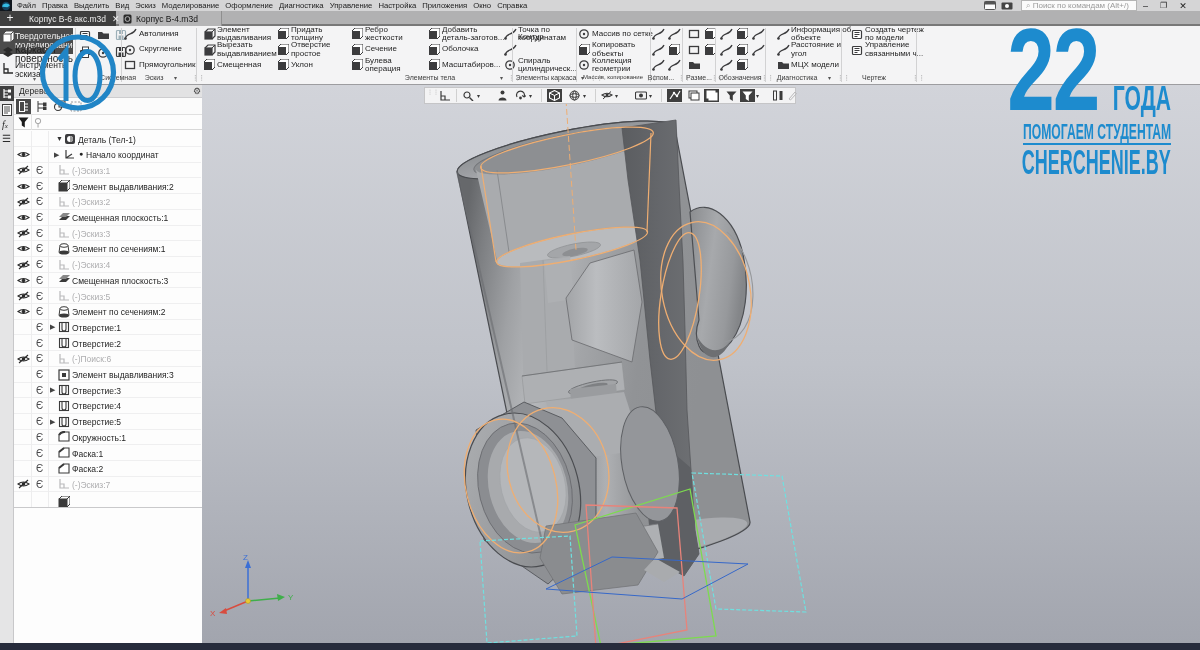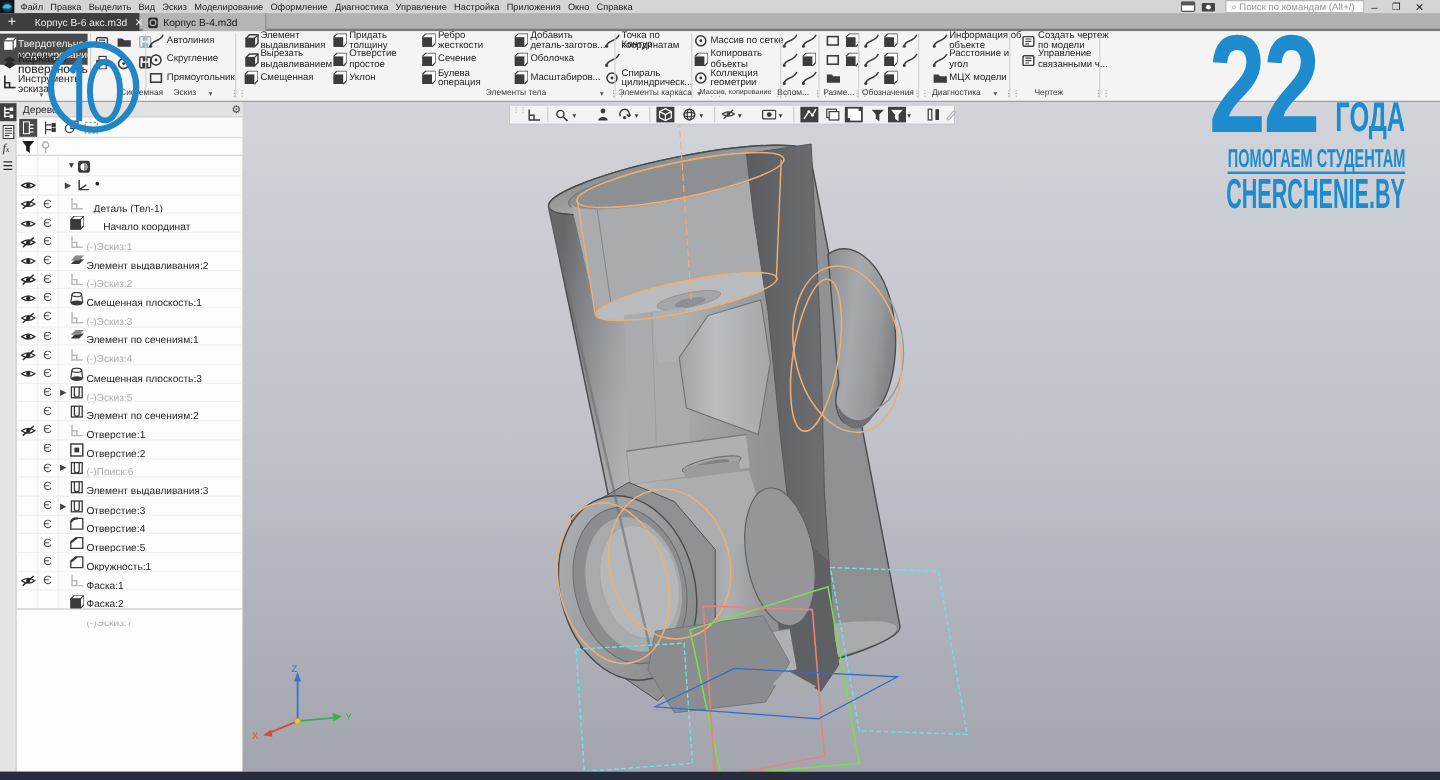--- a/index.html
+++ b/index.html
@@ -1,21 +1,21 @@
 <!DOCTYPE html>
 <html><head><meta charset="utf-8"><style>
 * { margin:0; padding:0; box-sizing:border-box; }
 html,body { width:1200px; height:650px; overflow:hidden; font-family:"Liberation Sans", sans-serif; }
 body { position:relative; background:#d5d5d6; }
 .abs { position:absolute; }
 #menus { left:17px; top:0px; height:11px; font-size:7.7px; color:#1c1c1c; display:flex; gap:6px; align-items:center; }
 .tab { top:11px; height:15px; font-size:8.5px; display:flex; align-items:center; gap:4px; padding:0 4px; white-space:nowrap; }
 .glabel { position:absolute; top:73.5px; height:10px; font-size:7px; color:#3a3a3a; white-space:nowrap; }
 .rb { position:absolute; font-size:8px; color:#1e1e1e; line-height:8.5px; white-space:nowrap; }
-.trow { position:absolute; left:14px; width:172px; height:15px; font-size:8.5px; color:#1f1f1f;margin-top:34px; }
+.trow { position:absolute; left:14px; width:172px; height:15px; font-size:8.5px; color:#1f1f1f; }
 .trow .lbl { position:absolute; left:71px; top:3px; white-space:nowrap; }
 .gray .lbl { color:#adadaf; }
 .wm { position:absolute; color:#1d8bce; font-weight:bold; white-space:nowrap; transform-origin:100% 0; }
 </style></head><body>
 <div class="abs" style="left:0;top:0;width:1200px;height:11px;background:#d5d5d6"></div>
 <div class="abs" style="left:0;top:0;width:12px;height:11px;background:#10161d"></div>
 <svg class="abs" style="left:1px;top:0.5px" width="10" height="10">
     <circle cx="5" cy="5" r="4.2" fill="#15425e"></circle>
     <path d="M1.2 5.8 a4 3.6 0 0 1 7.6 -1.2 L6.5 6.2 Z" fill="#35bce4"></path>
   </svg>

